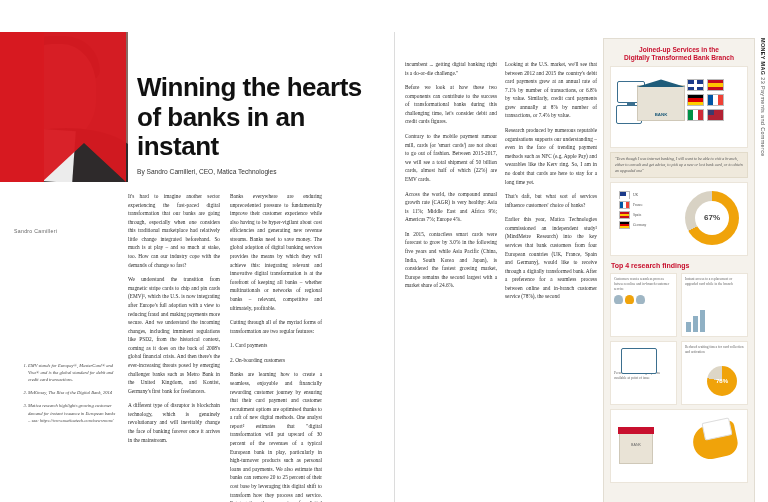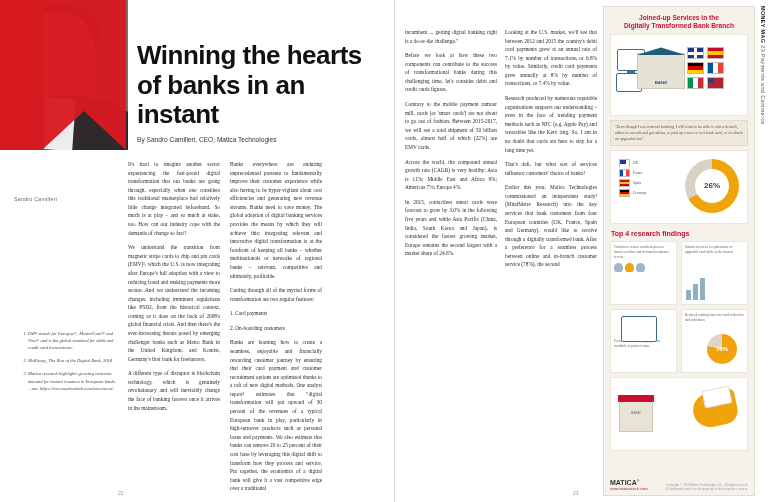--- a/index.html
+++ b/index.html
@@ -3,21 +3,21 @@
 <meta charset="utf-8">
 <style>
   html, body { margin:0; padding:0; }
   body {
     width:768px; height:502px;
     background:#ffffff;
     font-family:"Liberation Serif", serif;
     overflow:hidden;
     position:relative;
   }
-  .page { position:absolute; inset:0; display:flex; }
+  .page { position:absolute; inset:0; display:flex;margin-top:32px; }
 
   
   .left-page { position:relative; width:395px; height:502px; background:#ffffff; }
   .left-page:after {
     content:""; position:absolute; right:0; top:0; width:1px; height:100%;
     background:#dcdcdc;
   }
 
   
   .hero-photo {
@@ -336,21 +336,21 @@
           <div class="row">
               <span class="flag f-es"></span>
               <span>Spain</span>
             </div>
           <div class="row">
               <span class="flag f-de"></span>
               <span>Germany</span>
             </div>
         </div>
         <div class="donut">
-          <div class="hole">26%</div>
+          <div class="hole">67%</div>
         </div>
       </div>
 
       <div class="sect-title">Top 4 research findings</div>
 
       <div class="research-grid">
         <div class="rcard">
           <div class="txt">Customers want a seamless process between online and in-branch customer service</div>
           <div class="people">
             <span class="dot-person"></span>

